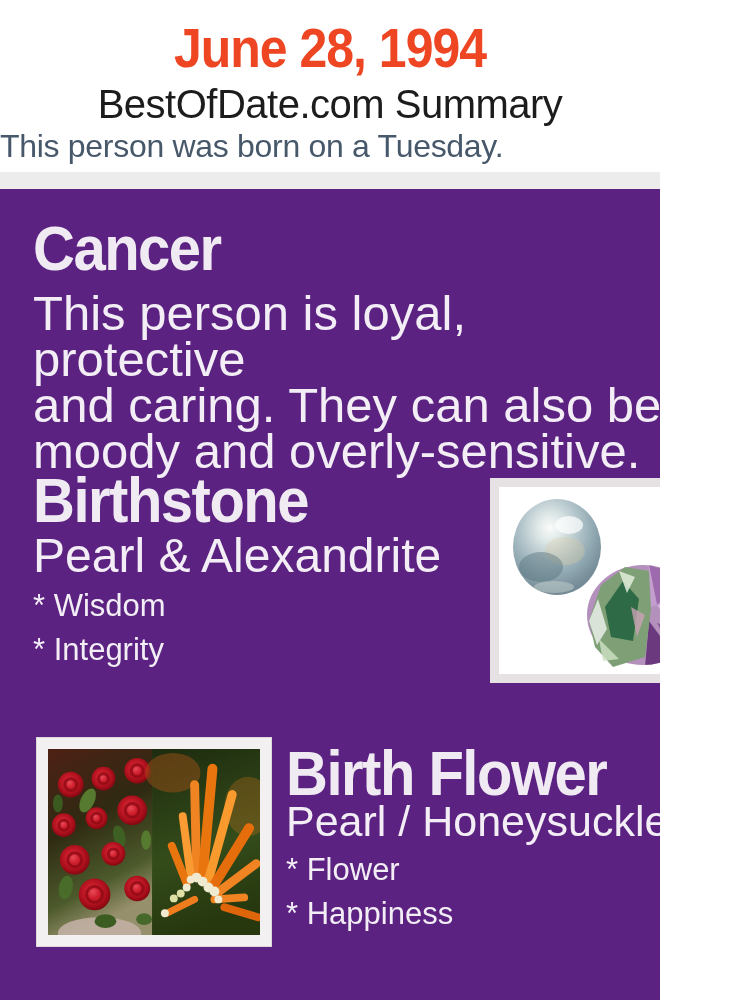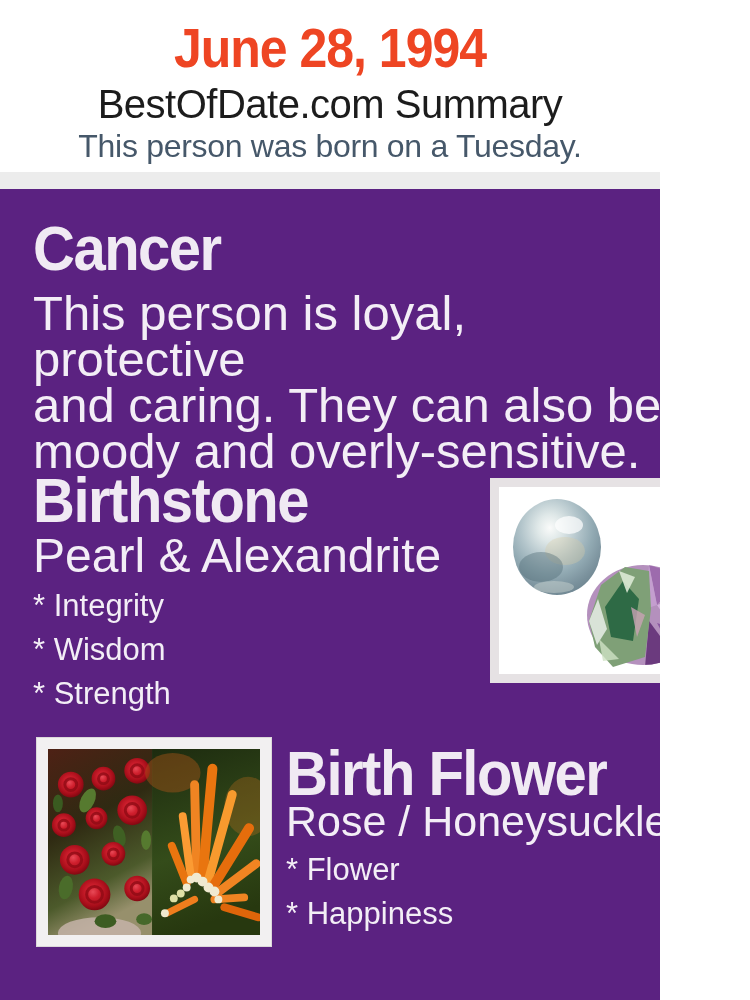--- a/index.html
+++ b/index.html
@@ -13,21 +13,21 @@
     left:0;right:0;top:20px;text-align:center;
     font-size:50px;font-weight:bold;letter-spacing:-1px;line-height:1;
     color:#ee4523;transform:scaleY(1.12);transform-origin:50% 0;
   }
   .summary{
     left:0;right:0;top:84px;text-align:center;
     font-size:40px;font-weight:400;letter-spacing:-0.5px;line-height:1;
     color:#1c1c1c;
   }
   .born{
-    left:0;right:0;top:130px;text-align:center;
+    left:0;right:0;top:130px;
     font-size:32px;letter-spacing:-0.3px;line-height:1;
     color:#46586a;
   }
   .divider{left:0;top:172px;width:750px;height:17px;background:#ececec;}
   
   .purple{left:0;top:189px;width:750px;height:811px;background:#5b2281;}
   .h{
     font-weight:bold;font-size:58px;letter-spacing:-1.5px;line-height:1;
     color:#f0eaf3;transform:scaleY(1.1);transform-origin:0 0;white-space:nowrap;
   }
@@ -65,23 +65,22 @@
   <div class="abs purple"></div>
 
   <div class="abs h cancer">Cancer</div>
   <div class="abs desc">This person is loyal, protective
 and caring. They can also be
 moody and overly-sensitive.</div>
 
   <div class="abs h bstone-title">Birthstone</div>
   <div class="abs names bnames">Pearl &amp; Alexandrite</div>
   <div class="abs traits btraits">
+    <div>* Wisdom</div>
     <div>* Integrity</div>
-    <div>* Wisdom</div>
-    <div>* Strength</div>
   </div>
 
   <div class="abs photo gembox">
     <div class="photo-inner">
       <svg viewBox="0 0 208 187" preserveAspectRatio="none">
         <defs>
           <radialGradient id="pg" cx="42%" cy="30%" r="78%">
             <stop offset="0" stop-color="#fafbfa"></stop>
             <stop offset="0.18" stop-color="#dfe8e8"></stop>
             <stop offset="0.42" stop-color="#b3c5cb"></stop>
@@ -211,19 +210,19 @@
           <g fill="#dfe0a6">
             <circle cx="134" cy="146" r="4"></circle>
               <circle cx="127" cy="151" r="4"></circle>
           </g>
         </g>
       </svg>
     </div>
   </div>
 
   <div class="abs h bflower-title">Birth Flower</div>
-  <div class="abs names fnames">Rose / Honeysuckle</div>
+  <div class="abs names fnames">Pearl / Honeysuckle</div>
   <div class="abs traits ftraits">
     <div>* Flower</div>
     <div>* Happiness</div>
   </div>
 
 </div>
 
 </body></html>

